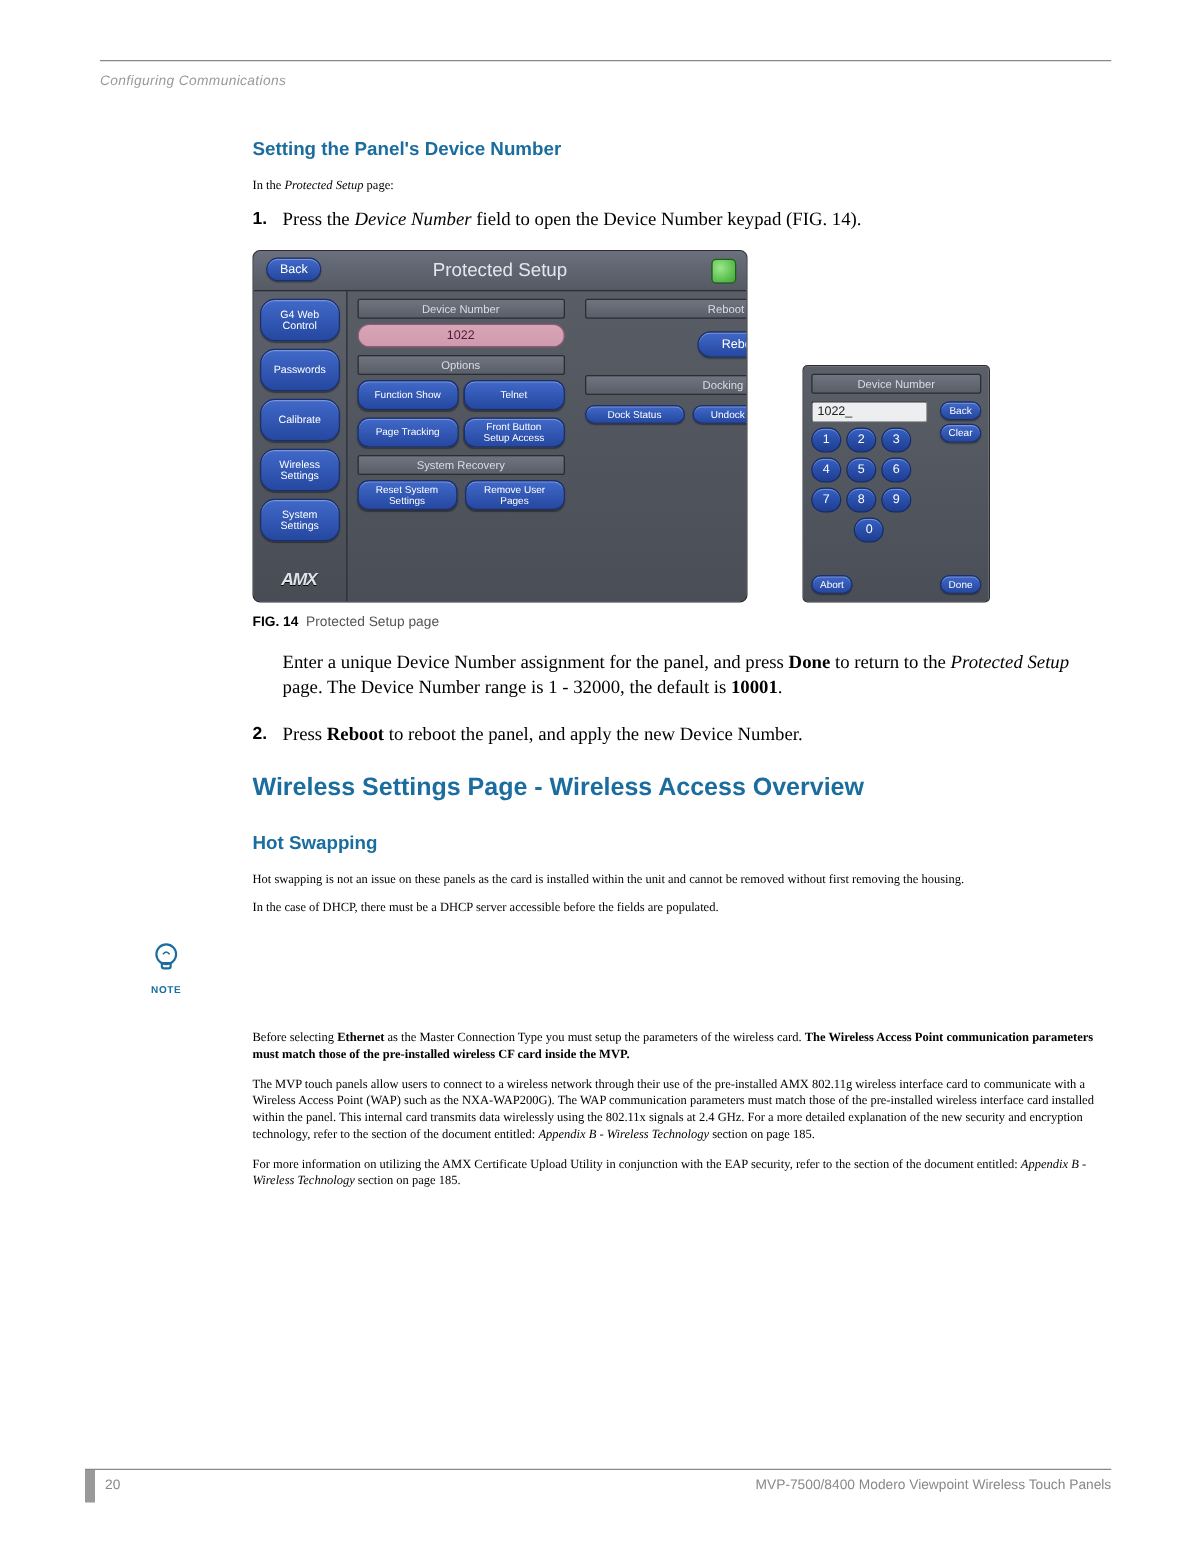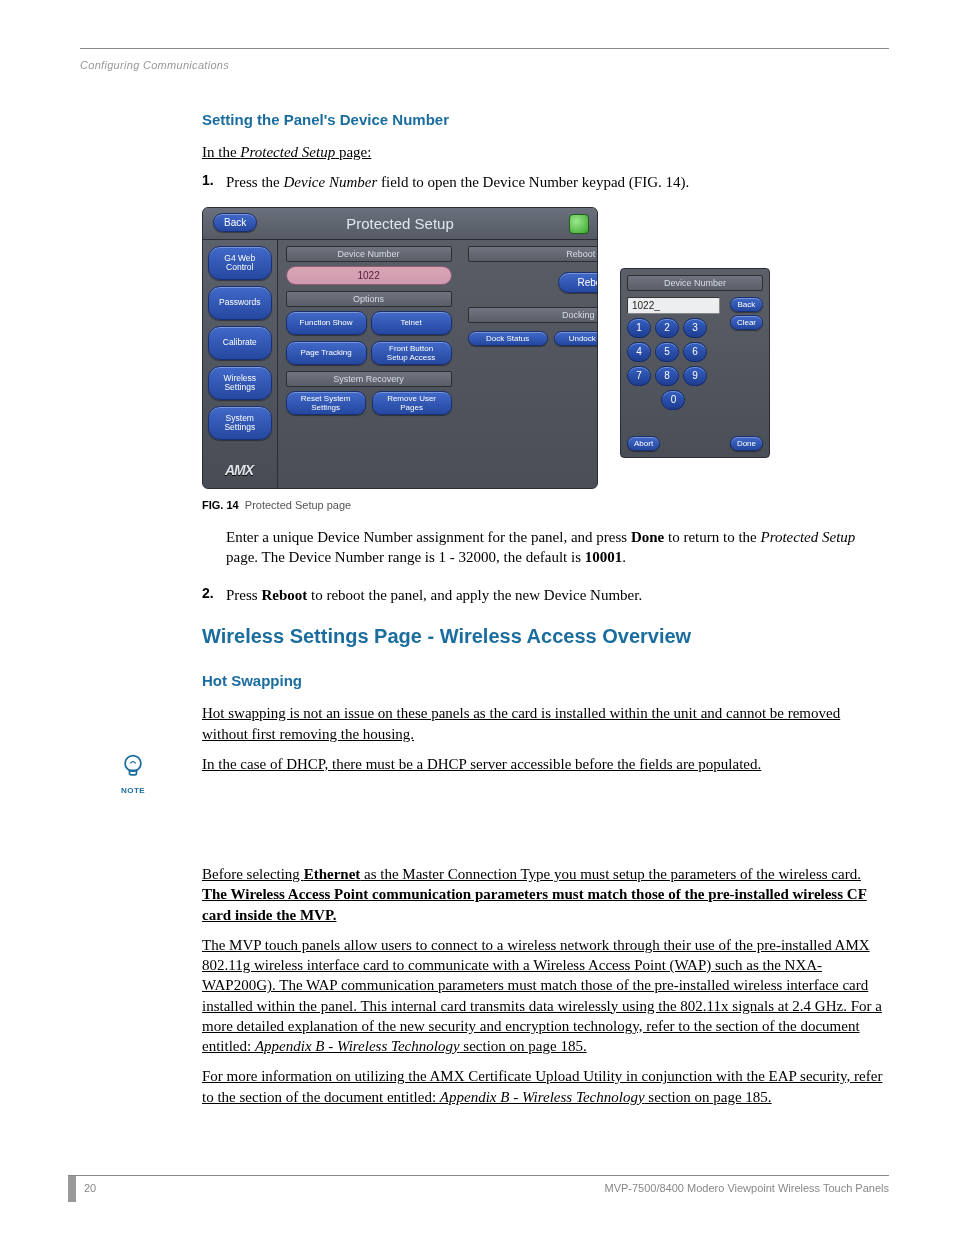--- a/index.html
+++ b/index.html
@@ -1,29 +1,29 @@
 <!DOCTYPE html>
 <html><head>
 <meta charset="utf-8">
 <style>
   * { box-sizing: border-box; margin: 0; padding: 0; }
   body { background: #fff; font-family: "Times New Roman", Times, serif; width: 954px; height: 1235px; position: relative; color: #000; }
   .page { position: absolute; left: 80px; right: 65px; top: 48px; bottom: 30px; border-top: 1px solid #888; }
   .running-head { font-family: Arial, Helvetica, sans-serif; font-size: 11px; color: #999; letter-spacing: 0.3px; padding: 10px 0 0 0; font-style: italic; }
   .content { margin-left: 122px; margin-top: 40px; }
   .h3 { font-family: Arial, Helvetica, sans-serif; color: #1a6d9e; font-weight: bold; font-size: 15px; margin-bottom: 14px; }
-  .body-p { font-size: 15px; line-height: 1.35; margin-bottom: 10px; text-decoration: underline; }
+  .body-p { font-size: 10px; line-height: 1.35; margin-bottom: 10px; }
   .italic { font-style: italic; }
   .bold { font-weight: bold; }
   ol.steps { list-style: none; padding: 0; }
   ol.steps li { display: flex; margin-bottom: 8px; }
   .step-num { font-family: Arial, Helvetica, sans-serif; font-weight: bold; font-size: 14px; width: 24px; flex: 0 0 24px; }
   .step-body { font-size: 15px; line-height: 1.35; }
   .step-body p { margin-bottom: 10px; }
-  .figure-row { display: flex; gap: 22px; margin: 14px 0 10px 0; align-items: center; }
+  .figure-row { display: flex; gap: 44px; margin: 14px 0 10px 0; align-items: flex-end; }
 
   
   .ps-shot { width: 396px; height: 282px; background: linear-gradient(#5a5f68,#4a4e56); border: 1px solid #2b2d33; border-radius: 6px; position: relative; font-family: Arial, Helvetica, sans-serif; color: #fff; font-size: 9px; overflow: hidden; }
   .ps-header { height: 32px; background: linear-gradient(#6a707c,#555a64); display: flex; align-items: center; justify-content: center; font-family: 'Trebuchet MS', sans-serif; font-size: 15px; color: #e2e6ee; border-bottom: 1px solid #2b2d33; position: relative; }
   .ps-back { position: absolute; left: 10px; top: 5px; }
   .ps-dot { position: absolute; right: 8px; top: 6px; width: 20px; height: 20px; background: radial-gradient(circle at 35% 35%, #9ae88a, #3aa62f); border-radius: 4px; border: 1px solid #1f5f18; }
   .blue-btn { display: inline-flex; align-items: center; justify-content: center; background: linear-gradient(#4169c9,#2548a0); color: #fff; border: 1px solid #1a2f70; border-radius: 12px; padding: 3px 10px; font-size: 10px; box-shadow: inset 0 1px 0 rgba(255,255,255,0.3), 0 1px 1px rgba(0,0,0,0.4); text-align: center; }
   .blue-btn.sm { font-size: 8px; padding: 2px 6px; border-radius: 9px; }
   .pane-head { background: linear-gradient(#6f7480,#595e68); border: 1px solid #2b2d33; border-radius: 2px; padding: 2px 0; text-align: center; font-size: 9px; color: #d8dde6; margin-bottom: 4px; }
   .ps-body { display: flex; height: calc(100% - 32px); }

